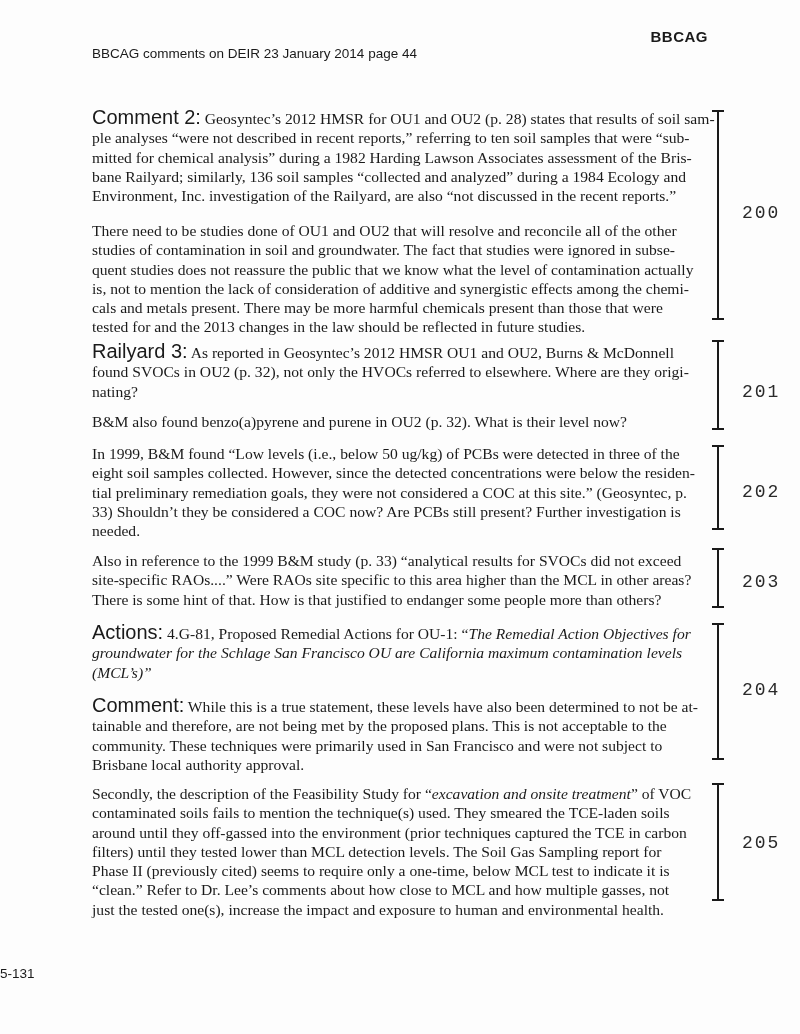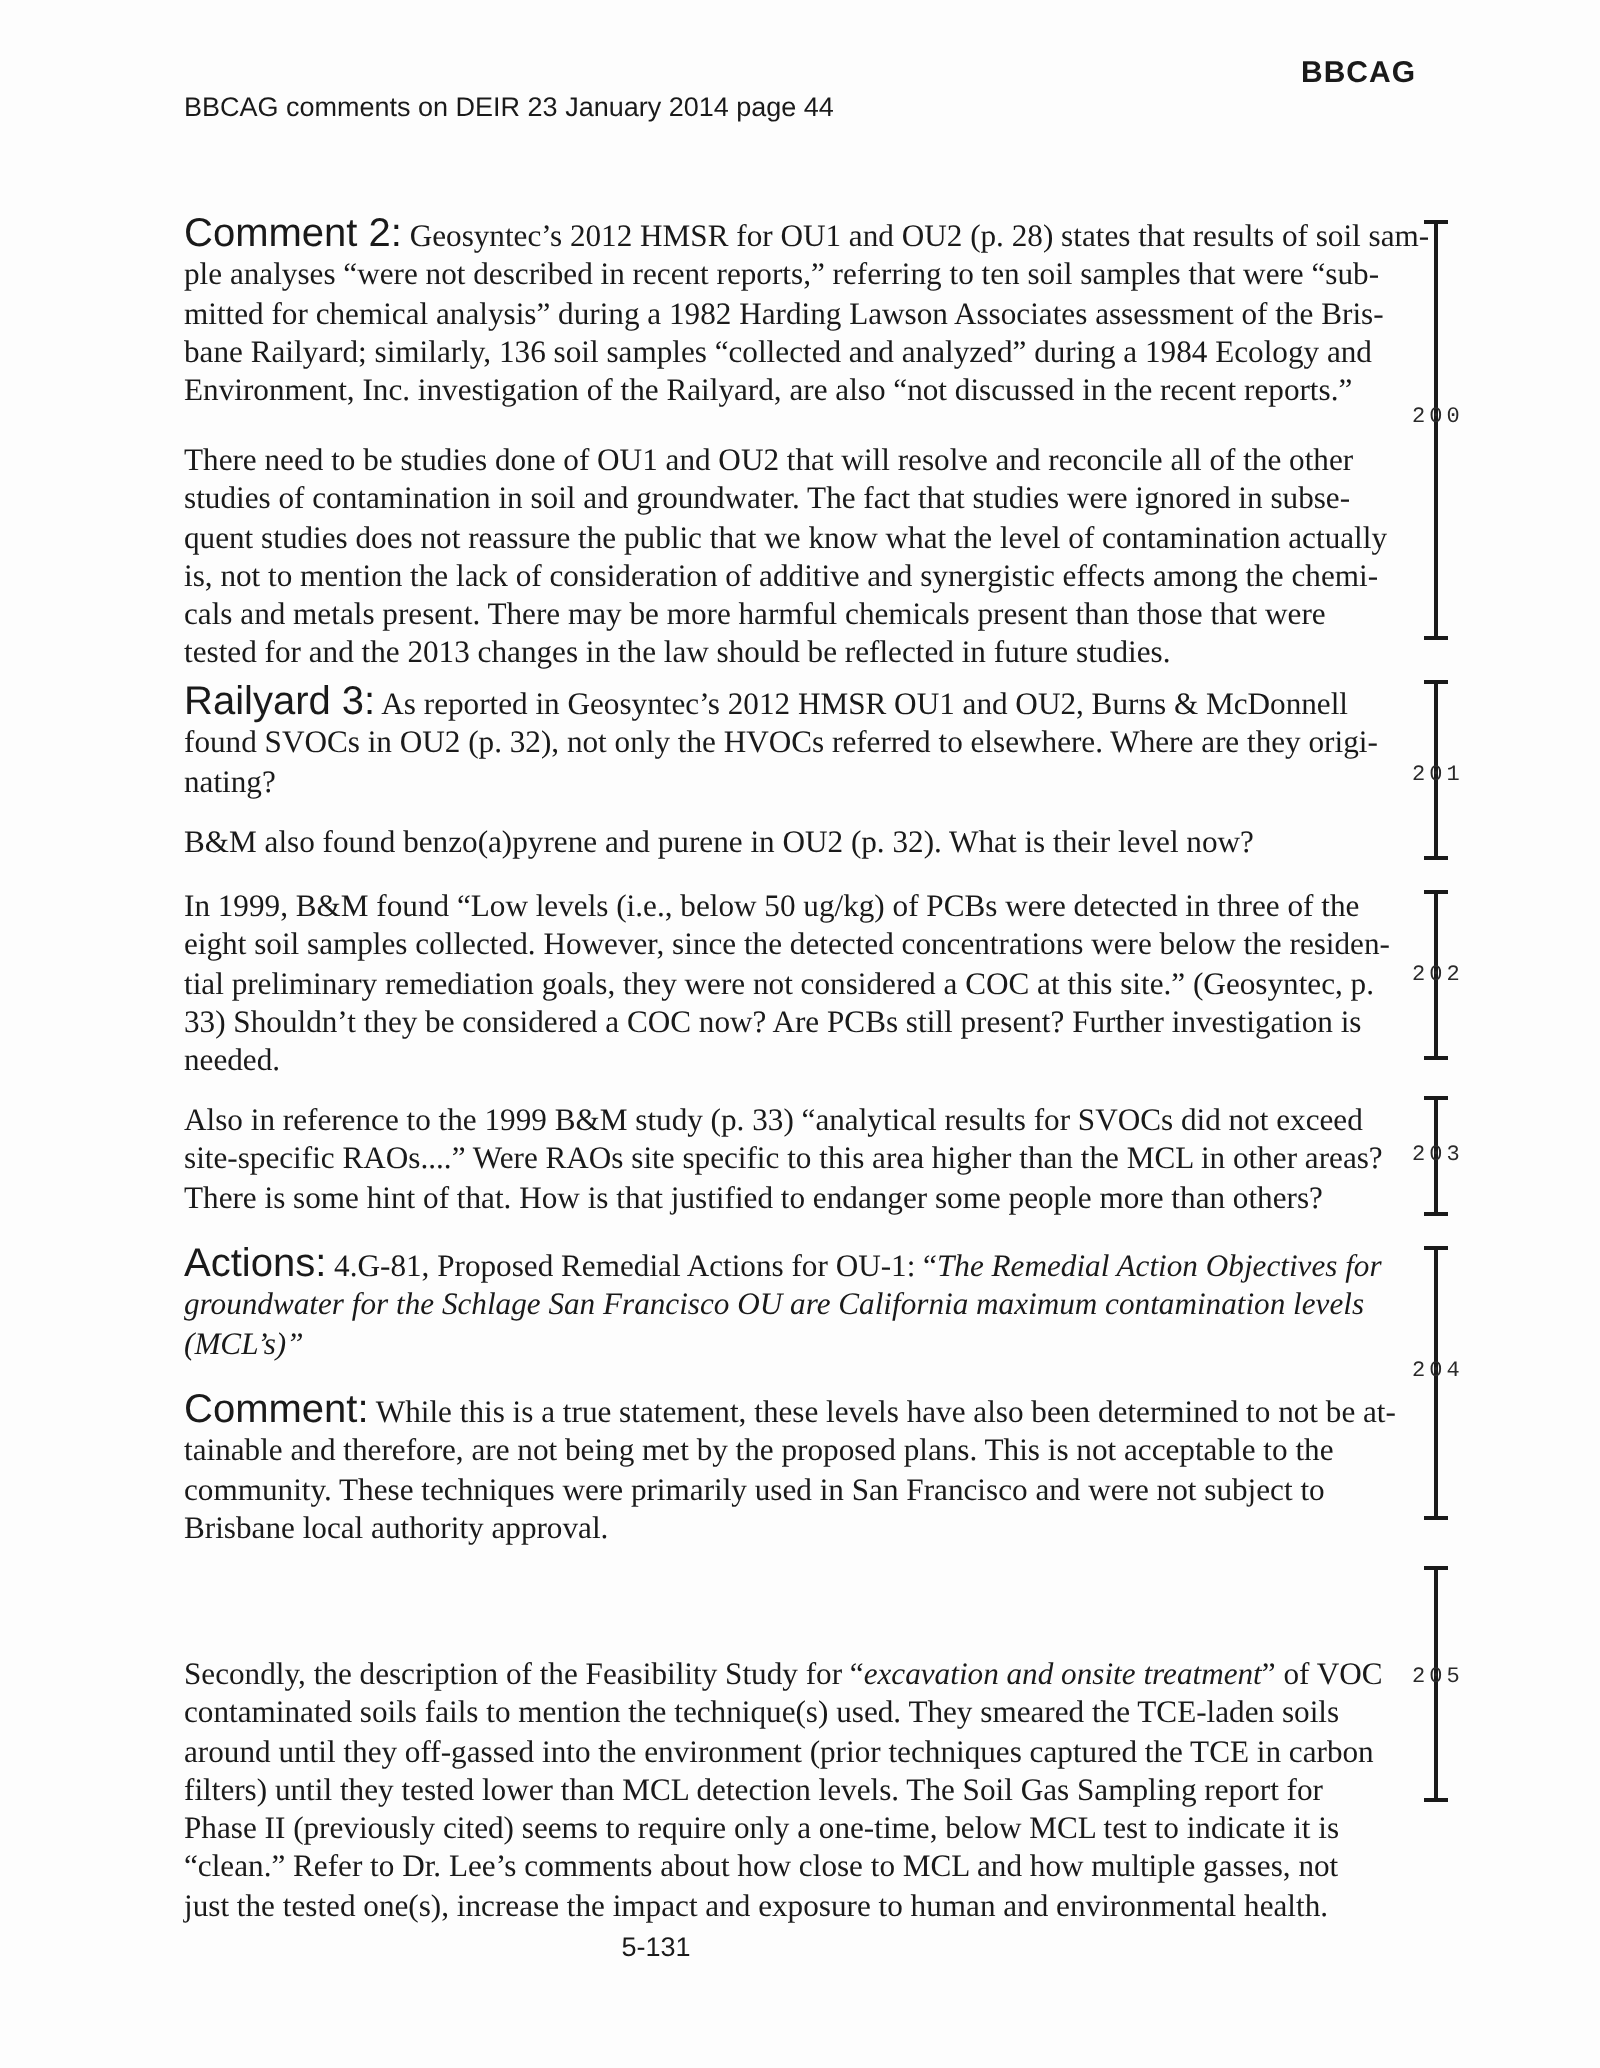--- a/index.html
+++ b/index.html
@@ -32,51 +32,51 @@
   }
   .ital { font-style: italic; }
   .p-comment2   { top: 108px; }
   .p-studies    { top: 221px; }
   .p-comment3   { top: 342px; }
   .p-benzo      { top: 412px; }
   .p-pcbs       { top: 444px; }
   .p-raos       { top: 551px; }
   .p-subject    { top: 623px; }
   .p-commentmcl { top: 696px; }
-  .p-secondly   { top: 828px; }
+  .p-secondly   { top: 784px; }
   .bracket {
     position: absolute; left: 712px; width: 12px;
     border-top: 2px solid #1a1a1a;
     border-bottom: 2px solid #1a1a1a;
   }
   .bracket::before {
     content: ""; position: absolute;
     left: 50%; transform: translateX(-50%);
     top: 0; bottom: 0; width: 2px; background: #1a1a1a;
   }
   .bk-200 { top: 110px; height: 206px; }
   .bk-201 { top: 340px; height: 86px; }
   .bk-202 { top: 445px; height: 81px; }
   .bk-203 { top: 548px; height: 56px; }
   .bk-204 { top: 623px; height: 133px; }
   .bk-205 { top: 783px; height: 114px; }
   .bnum {
-    position: absolute; left: 706px;
+    position: absolute; left: 742px;
     font-family: "Liberation Mono", "DejaVu Sans Mono", monospace;
-    font-size: 11px; letter-spacing: 2px; color: #2a2a2a;
+    font-size: 18px; letter-spacing: 2px; color: #2a2a2a;
   }
   .bn-200 { top: 203px; }
   .bn-201 { top: 382px; }
   .bn-202 { top: 482px; text-align: center; }
   .bn-203 { top: 572px; }
   .bn-204 { top: 680px; }
   .bn-205 { top: 833px; }
   .footer {
-    position: absolute; top: 966px; left: 10px; width: 636px;
-    text-align: center;
+    position: absolute; top: 966px; left: 0; width: 636px;
+    text-align: left;
     font-family: "Liberation Sans", sans-serif;
     font-size: 13.5px;
   }
 </style>
 </head>
 <body>
 
 <div>
 
   <div class="letterhead">BBCAG</div>

